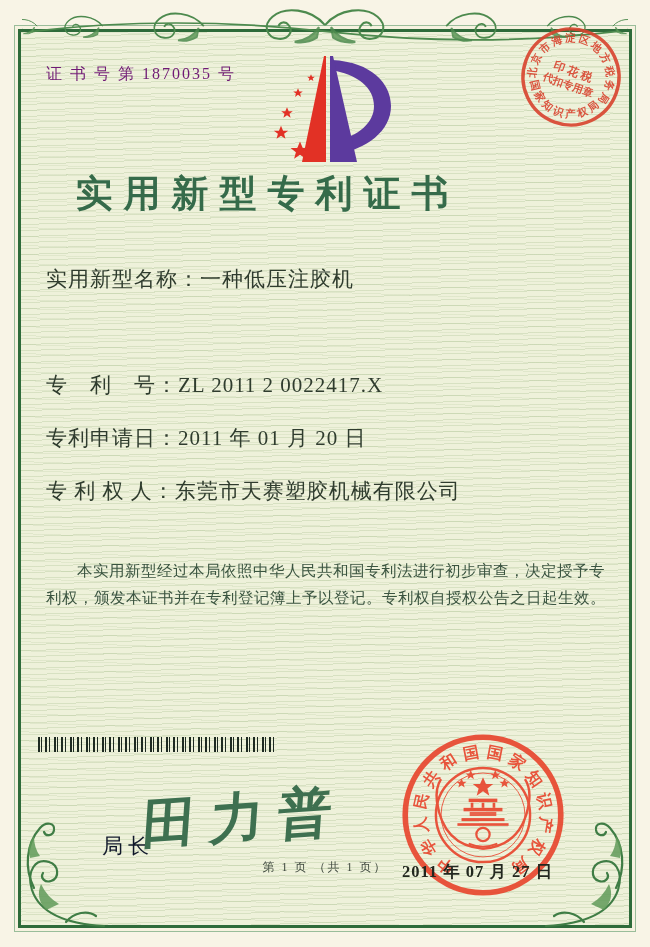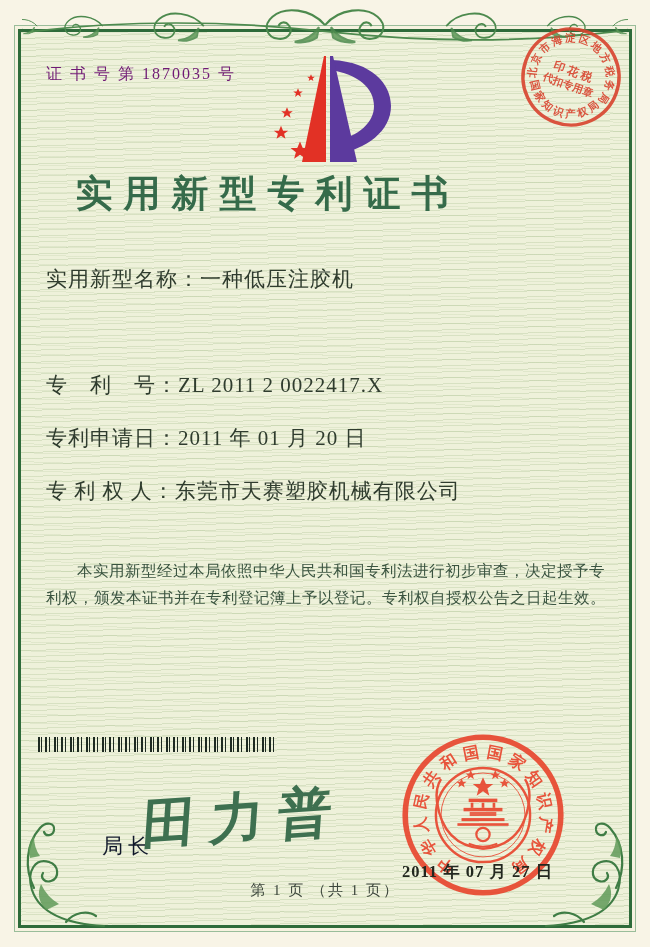--- a/index.html
+++ b/index.html
@@ -47,21 +47,21 @@
   #director-label { left:102px; top:832px; font-size:21px; color:#0f172a; letter-spacing:5px; z-index:4; }
   #signature { left:142px; top:782px; font-size:54px; font-weight:bold; color:#3e7050;
                letter-spacing:14px; transform:rotate(-4deg) skewX(-8deg); z-index:4; }
 
   #official-seal { left:396px; top:728px; width:174px; height:174px; z-index:4; }
   #seal-date { left:402px; top:861px; width:180px; font-size:16.5px; font-weight:600;
                color:#22271f; letter-spacing:1px; z-index:6; }
 
   #tax-stamp { left:510px; top:16px; width:122px; height:122px; z-index:6; }
 
-  #page-footer { left:0; top:881px; width:650px; text-align:center; font-size:15px;
+  #page-footer { left:0; top:859px; width:650px; text-align:center; font-size:12px;
                  color:#3c463c; letter-spacing:2px; z-index:3; }
 
   .flourish { width:95px; height:112px; z-index:4; }
   #flourish-bl { left:16px; top:818px; }
   #flourish-br { left:539px; top:818px; transform:scaleX(-1); }
   .flourish path { stroke:#3f7d45; fill:none; stroke-width:2.2; stroke-linecap:round; }
   .flourish .leaf { fill:#5f9a58; stroke:none; opacity:.85; }
 
   svg text { font-family:"Liberation Serif","DejaVu Serif",serif; }
 </style>

